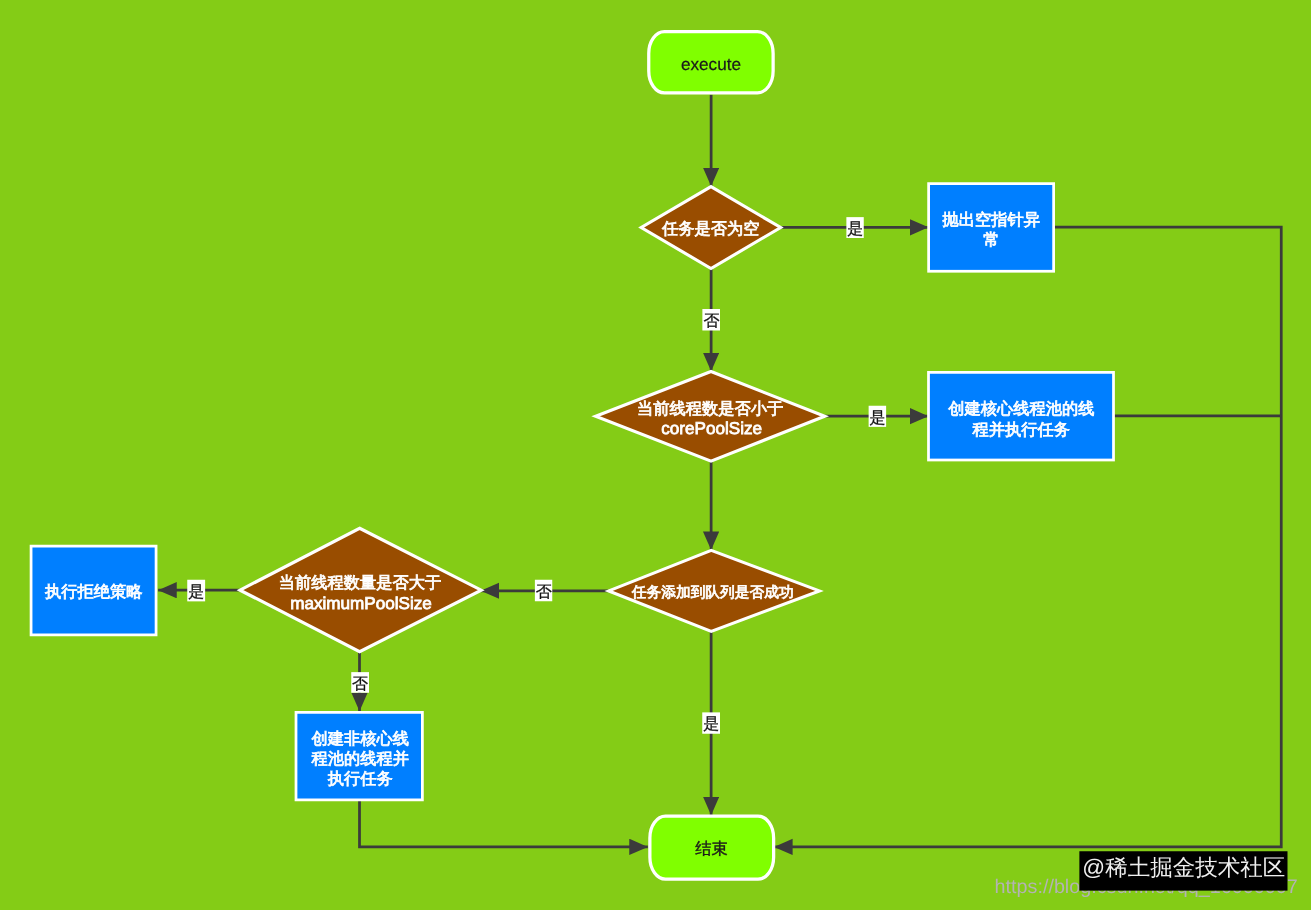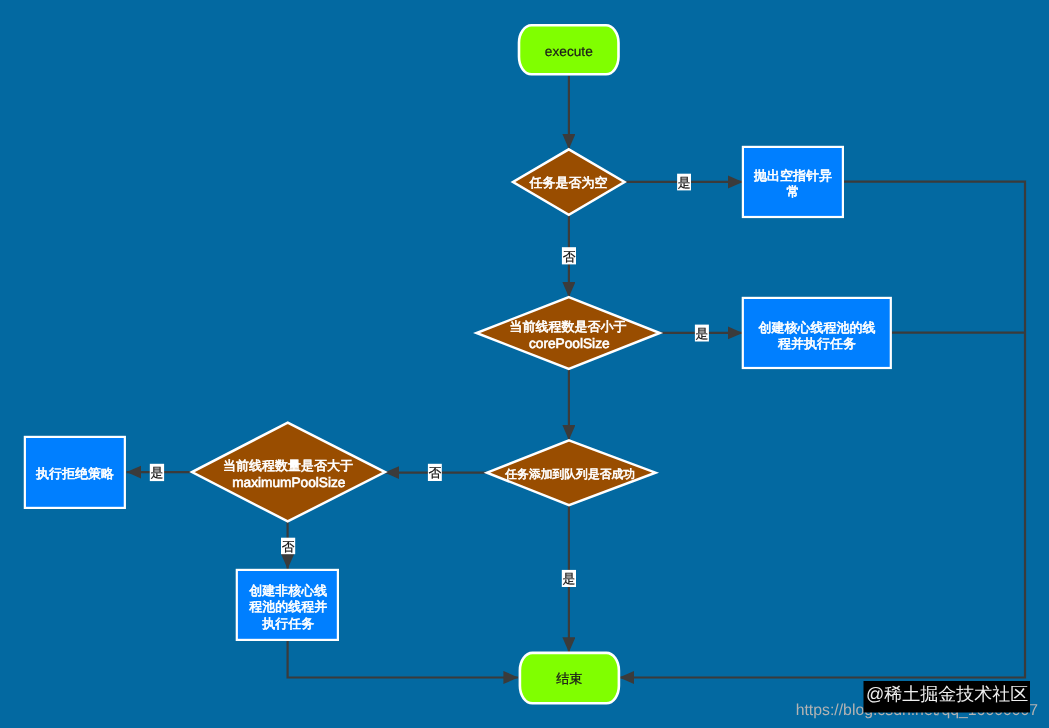--- a/index.html
+++ b/index.html
@@ -1,18 +1,18 @@
 <!DOCTYPE html>
 <html><head>
 <meta charset="utf-8">
 <title>execute flowchart</title>
 <style>
   html,body{margin:0;padding:0;background:#000;width:1049px;height:728px;overflow:hidden;}
   body{font-family:"Liberation Sans","DejaVu Sans",sans-serif;}
-  #stage{position:relative;width:1049px;height:728px;background:#0369a1;overflow:hidden;}
+  #stage{position:relative;width:1049px;height:728px;background:#84cc16;overflow:hidden;}
   svg#fc{position:absolute;left:0;top:0;display:block;}
   text{font-family:"Liberation Sans","DejaVu Sans",sans-serif;-webkit-font-smoothing:antialiased;text-rendering:geometricPrecision;}
   svg#fc{will-change:transform;}
   .t13{font-size:13px;}
   .t12{font-size:11.8px;}
   .lat{font-size:13.7px;}
   .nt{paint-order:stroke;stroke-width:0.62px;}
   .nt[fill="#ffffff"]{stroke:#ffffff;}
   .elbl{font-size:12.8px;fill:#111111;stroke:#111111;stroke-width:0.22px;paint-order:stroke;}
 </style>

